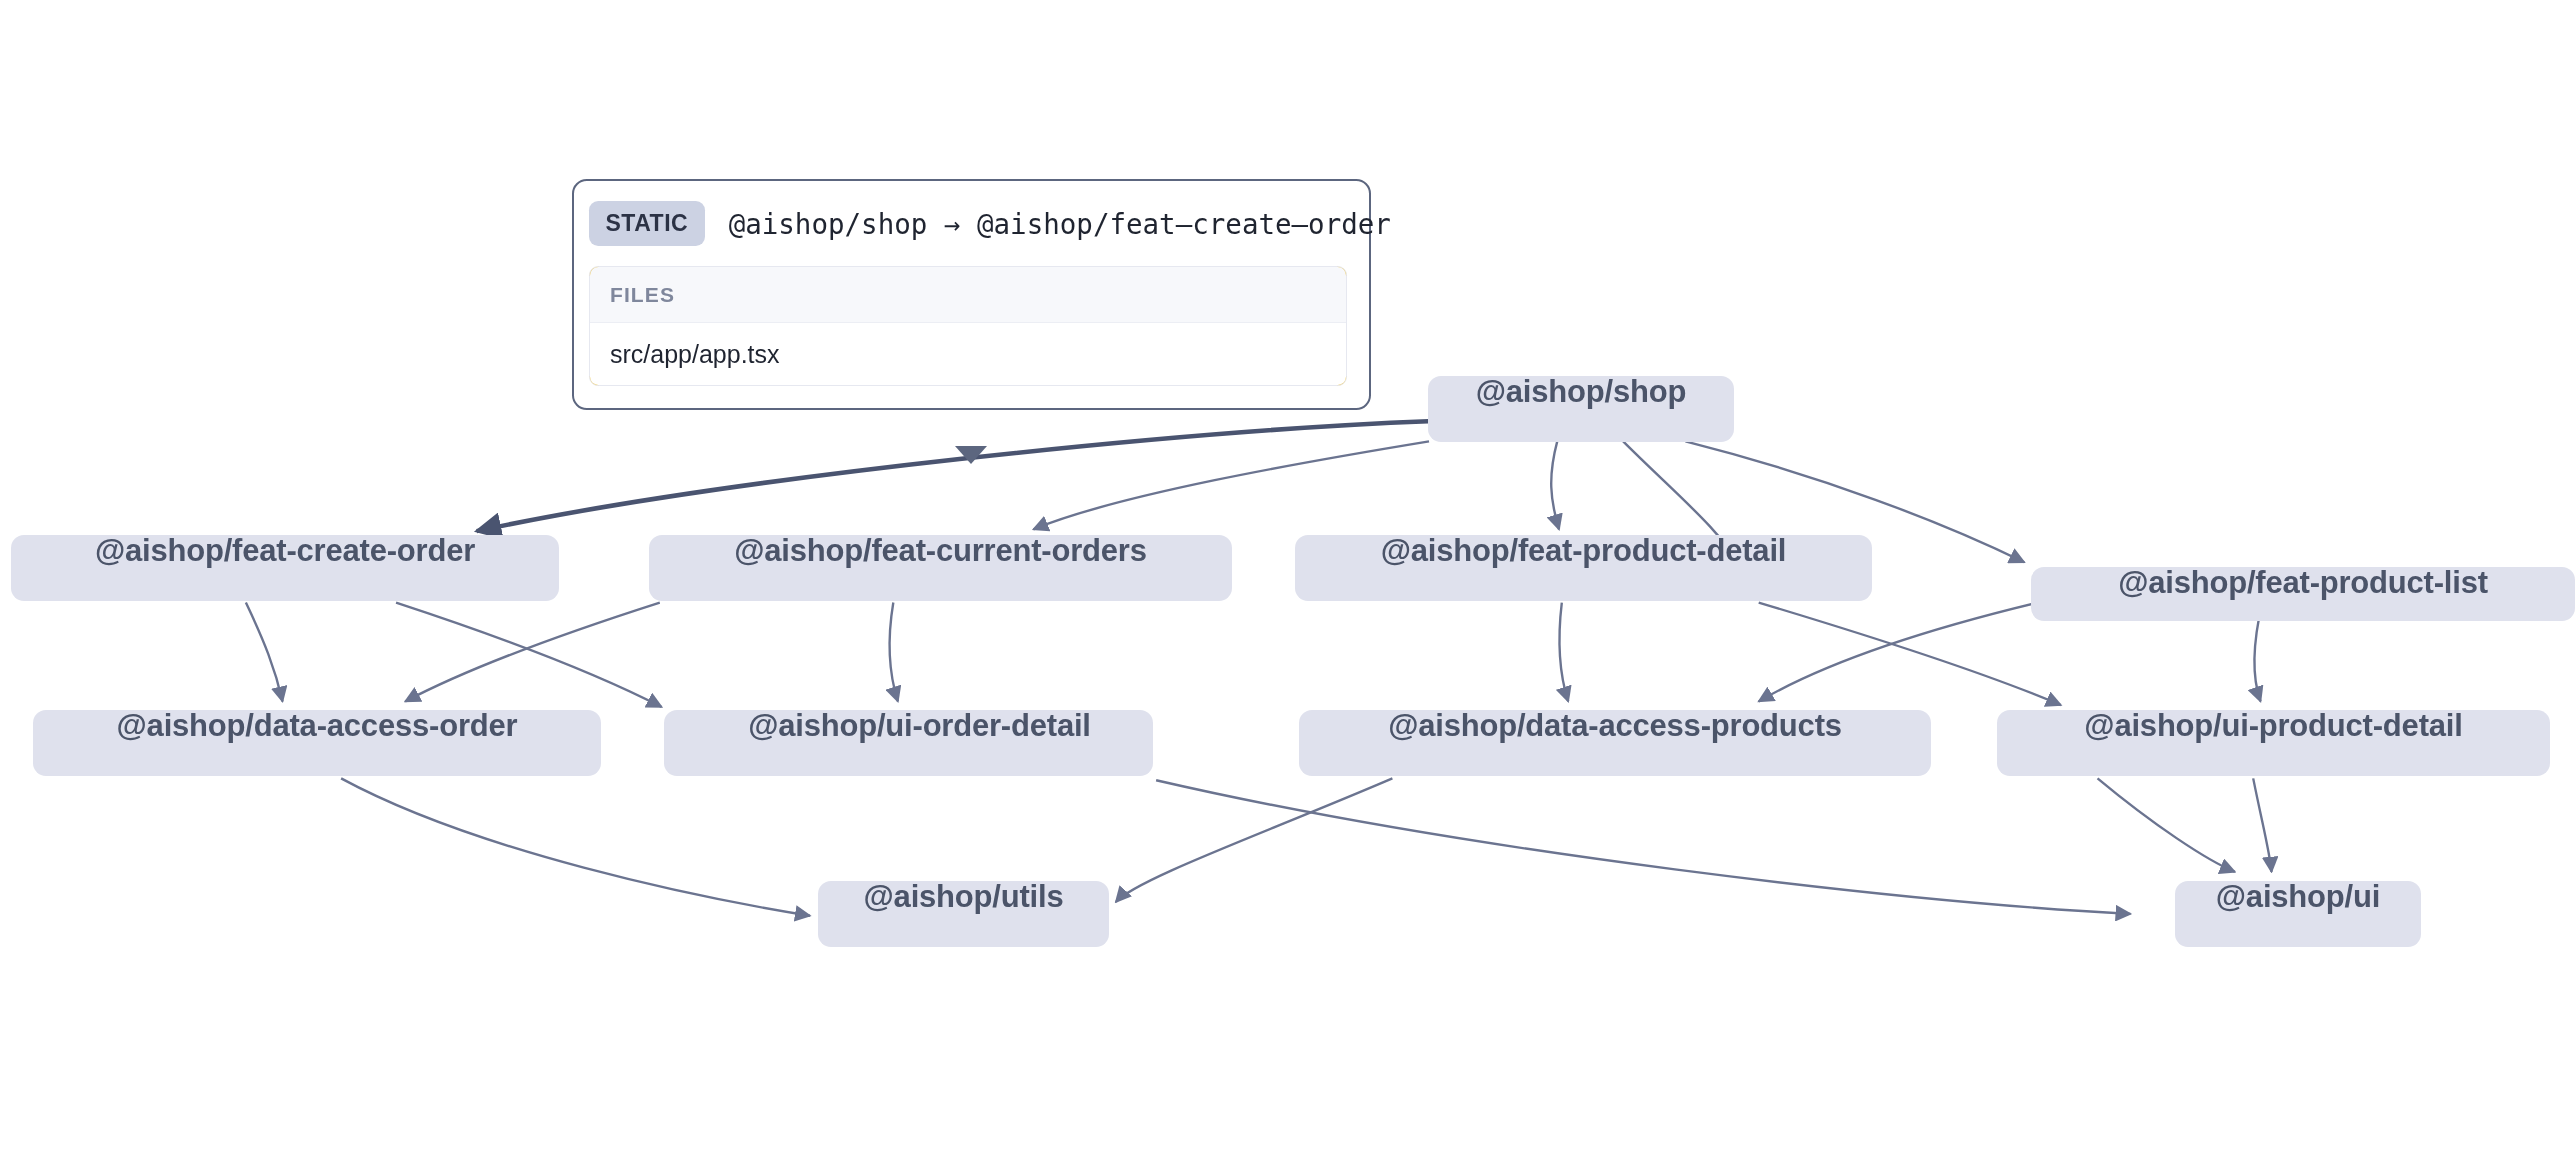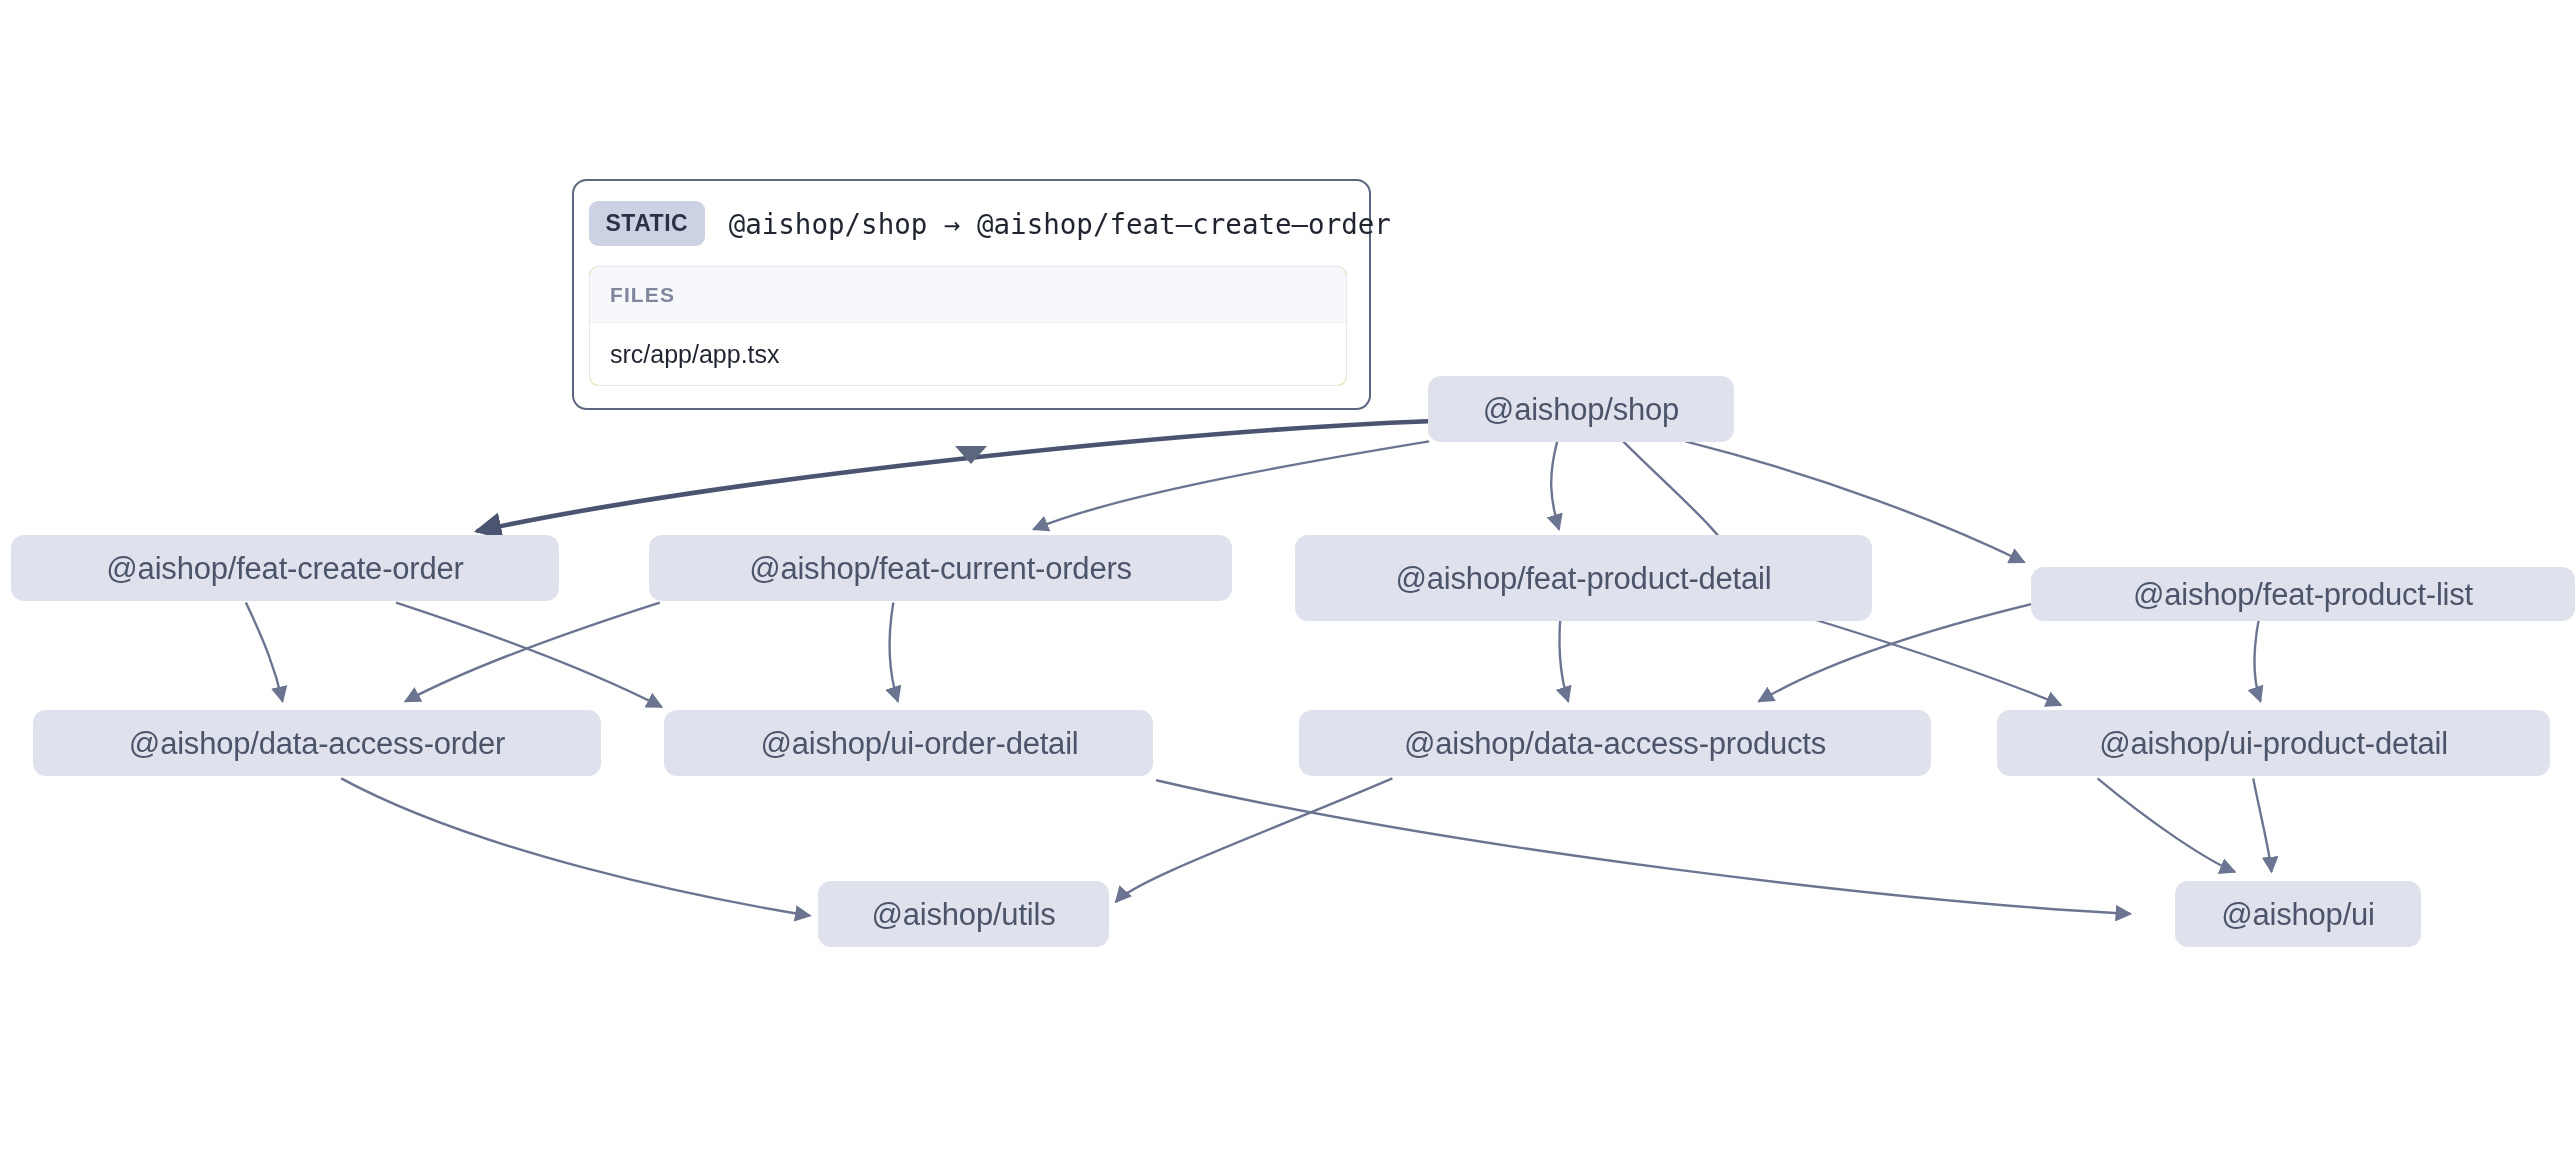--- a/index.html
+++ b/index.html
@@ -24,29 +24,30 @@
     width: 2576px;
     height: 1163px;
     pointer-events: none;
   }
   .node {
     position: absolute;
     box-sizing: border-box;
     background: #dfe1ed;
     border-radius: 13px;
     display: flex;
-    align-items: center;
+    align-items: flex-start;
     justify-content: center;
     color: #4b5469;
     font-family: "Liberation Sans", sans-serif;
     font-size: 31px;
     letter-spacing: -0.2px;
     white-space: nowrap;
     cursor: pointer;
     user-select: none;
+    font-weight: bold;
   }
   .node-label {
     display: block;
     line-height: 1;
   }
   
   #tooltip-card {
     position: absolute;
     left: 572px;
     top: 179px;
@@ -174,21 +175,21 @@
   </div>
 
   <div class="node" style="left:11px;top:535px;width:548px;height:66px;">
     <span class="node-label">@aishop/feat-create-order</span>
   </div>
 
   <div class="node" style="left:649px;top:535px;width:583px;height:66px;">
     <span class="node-label">@aishop/feat-current-orders</span>
   </div>
 
-  <div class="node" style="left:1295px;top:535px;width:577px;height:86px;">
+  <div class="node" style="left:1295px;top:535px;width:577px;height:66px;">
     <span class="node-label">@aishop/feat-product-detail</span>
   </div>
 
   <div class="node" style="left:2031px;top:567px;width:544px;height:54px;">
     <span class="node-label">@aishop/feat-product-list</span>
   </div>
 
   <div class="node" style="left:33px;top:710px;width:568px;height:66px;">
     <span class="node-label">@aishop/data-access-order</span>
   </div>

